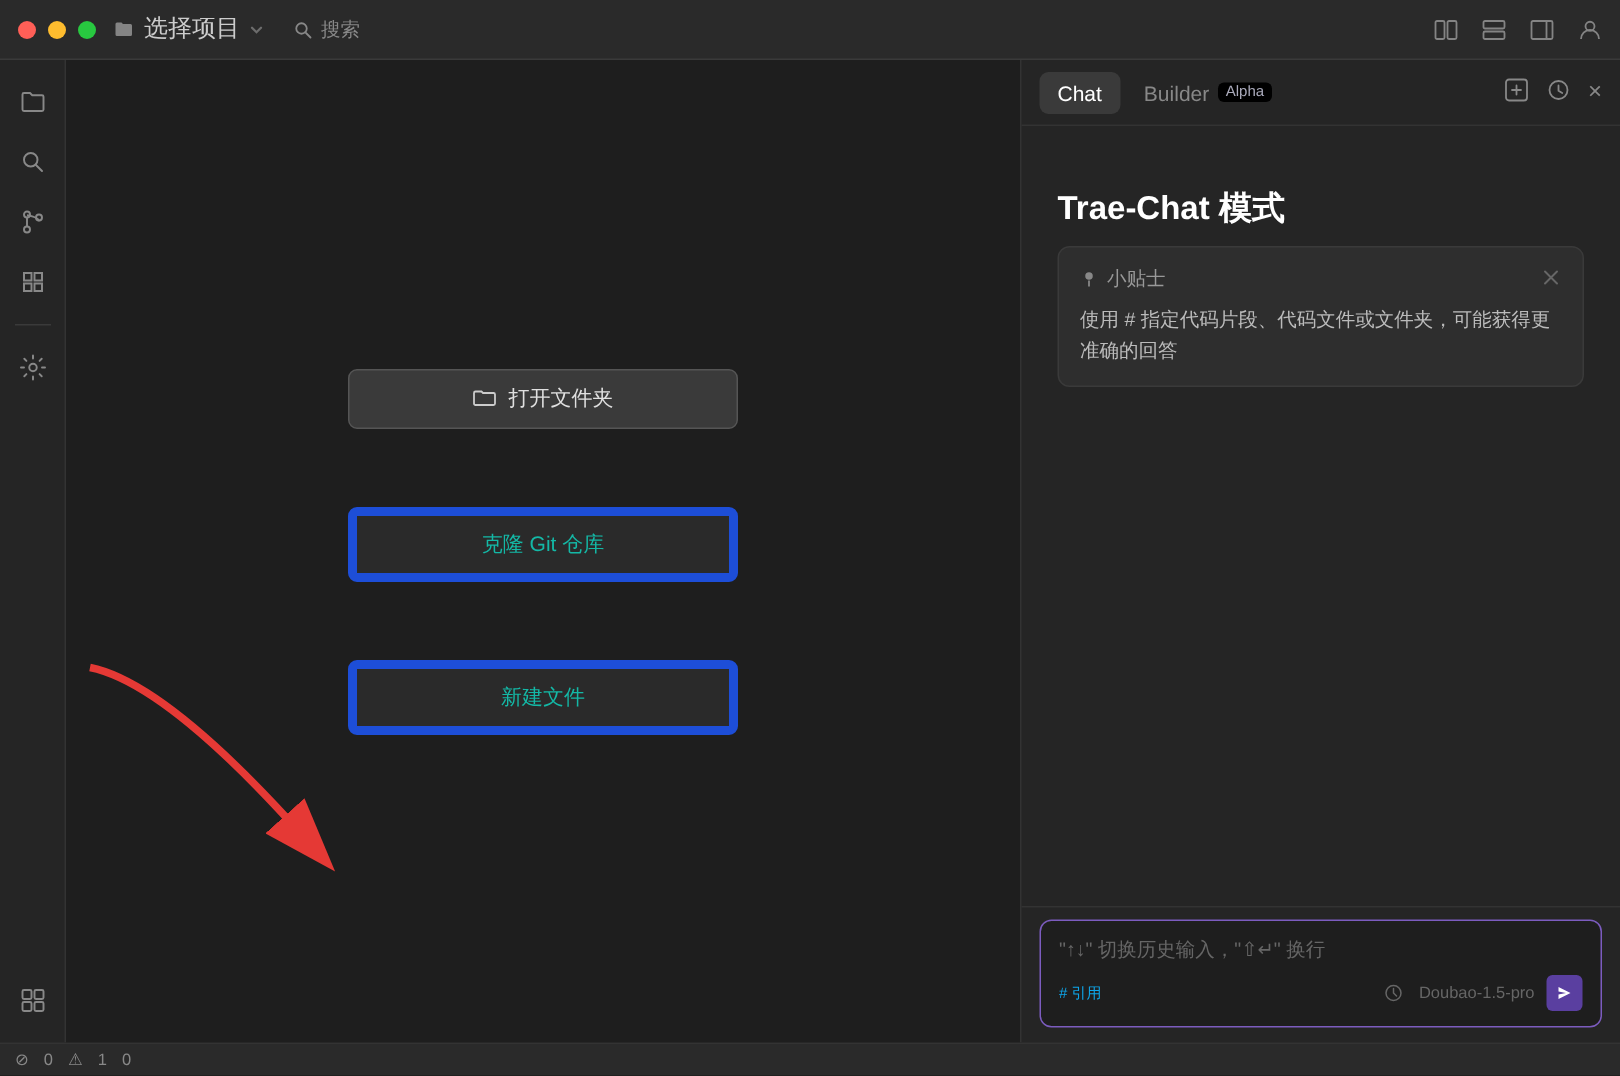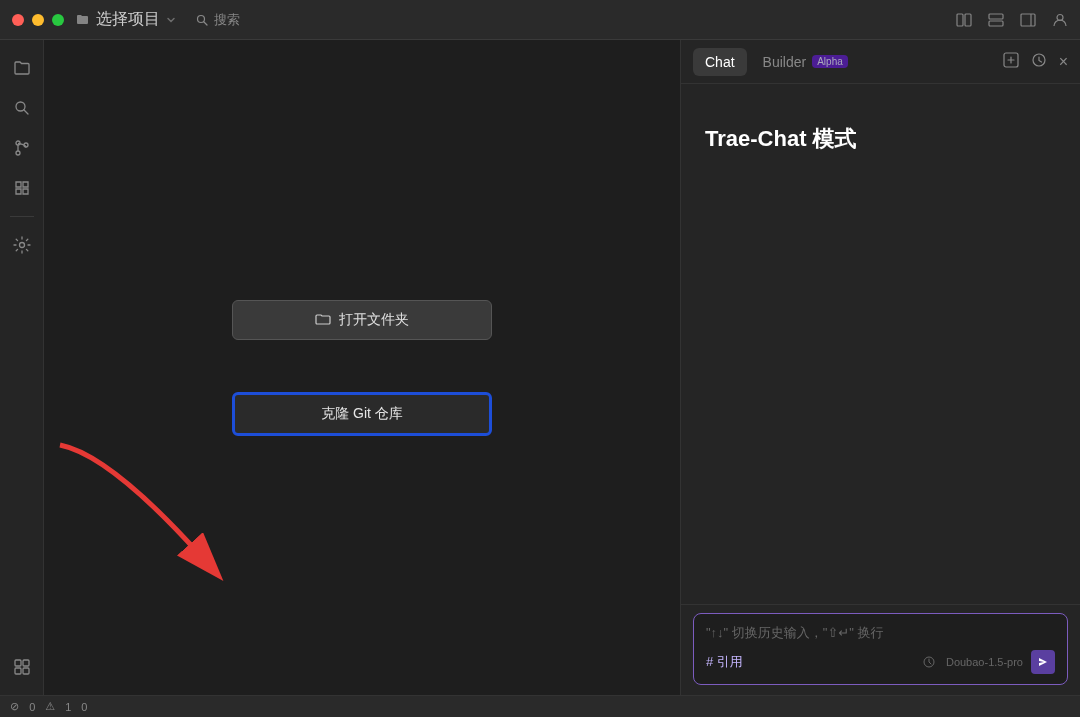--- a/index.html
+++ b/index.html
@@ -128,22 +128,22 @@
       justify-content: center;
       gap: 8px;
     }
     .center-btn-primary {
       background: #3a3a3a;
       color: #e0e0e0;
       border: 1px solid #555;
     }
     .center-btn-secondary {
       background: #2a2a2a;
-      color: #e5e5e5;
-      border: 3px solid #1d4ed8;
+      color: #14b8a6;
+      border: 6px solid #1d4ed8;
       margin-top: 48px;
     }
 
     
     .chat-panel {
       width: 400px;
       background: #252525;
       display: flex;
       flex-direction: column;
       border-left: 1px solid #333;
@@ -169,21 +169,21 @@
       background: #3a3a3a;
       color: #fff;
     }
     .chat-tab-alpha {
       display: flex;
       align-items: center;
       gap: 6px;
     }
     .alpha-badge {
       font-size: 10px;
-      background: #4c1d95;
+      background: #000000;
       color: #aab;
       padding: 1px 5px;
       border-radius: 4px;
     }
     .chat-header-actions {
       margin-left: auto;
       display: flex;
       gap: 12px;
       align-items: center;
       color: #888;
@@ -260,22 +260,22 @@
       color: #666;
       flex: 1;
     }
     .chat-input-footer {
       display: flex;
       align-items: center;
       justify-content: space-between;
       margin-top: 8px;
     }
     .chat-input-ref {
-      font-size: 13px;
-      color: #c4b5fd;
+      font-size: 10px;
+      color: #0ea5e9;
       display: flex;
       align-items: center;
       gap: 4px;
     }
     .chat-input-footer-right {
       display: flex;
       align-items: center;
       gap: 8px;
     }
     .chat-model-badge {
@@ -417,20 +417,23 @@
   <div class="content-area">
     <div class="center-buttons">
       <button class="center-btn center-btn-primary">
         <svg width="16" height="16" viewBox="0 0 16 16" fill="none">
           <path d="M1 4a1 1 0 011-1h4l1 1h7a1 1 0 011 1v6a1 1 0 01-1 1H2a1 1 0 01-1-1V4z" stroke="#ccc" stroke-width="1.2"></path>
         </svg>
         <span>打开文件夹</span>
       </button>
       <button class="center-btn center-btn-secondary">
         <span>克隆 Git 仓库</span>
+      </button>
+      <button class="center-btn center-btn-secondary">
+        <span>新建文件</span>
       </button>
     </div>
 
     <svg class="red-arrow" width="220" height="160" viewBox="0 0 220 160">
       <defs>
         <marker id="arrowhead" markerWidth="10" markerHeight="7" refX="3" refY="3.5" orient="auto">
           <polygon points="0 0, 10 3.5, 0 7" fill="#e53935"></polygon>
         </marker>
       </defs>
       <path d="M30 20 Q80 30 170 130" stroke="#e53935" stroke-width="5" fill="none" marker-end="url(#arrowhead)"></path>
@@ -462,20 +465,37 @@
         </span>
         <span title="Close" style="color:#888; font-size:16px;">×</span>
       </div>
     </div>
 
     <div class="chat-body">
       <div class="chat-welcome-title">
         <span>Trae-Chat</span><span> 模式</span>
       </div>
 
+      <div class="tips-card">
+        <div class="tips-card-header">
+          <div class="tips-card-title">
+            <svg width="12" height="12" viewBox="0 0 12 12" fill="#888">
+              <circle cx="6" cy="4" r="2.5" fill="#888"></circle>
+              <path d="M6 7v4" stroke="#888" stroke-width="1.2"></path>
+            </svg>
+            <span>小贴士</span>
+          </div>
+          <span class="tips-card-close">
+            <svg width="14" height="14" viewBox="0 0 14 14" fill="none">
+              <path d="M3 3l8 8M11 3l-8 8" stroke="#666" stroke-width="1.3" stroke-linecap="round"></path>
+            </svg>
+          </span>
+        </div>
+        <div class="tips-card-content">使用 # 指定代码片段、代码文件或文件夹，可能获得更准确的回答</div>
+      </div>
     </div>
 
     <div class="chat-input-area">
       <div class="chat-input-box">
         <div class="chat-input-placeholder">"↑↓" 切换历史输入，"⇧↵" 换行</div>
         <div class="chat-input-footer">
           <div class="chat-input-ref">
             <span># 引用</span>
           </div>
           <div class="chat-input-footer-right">

